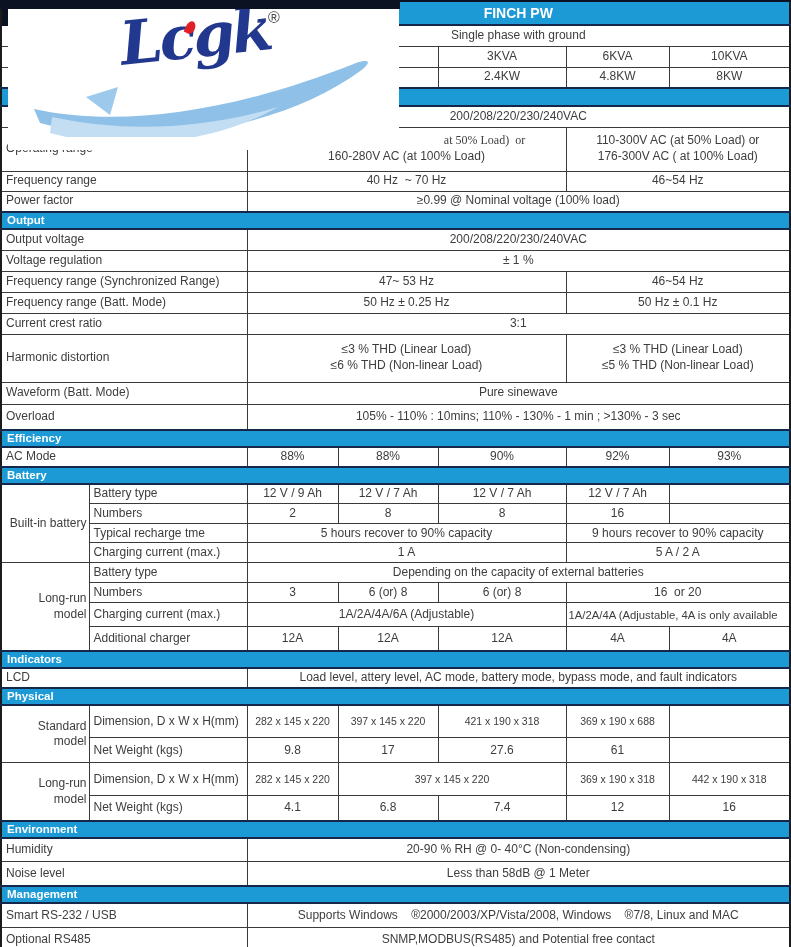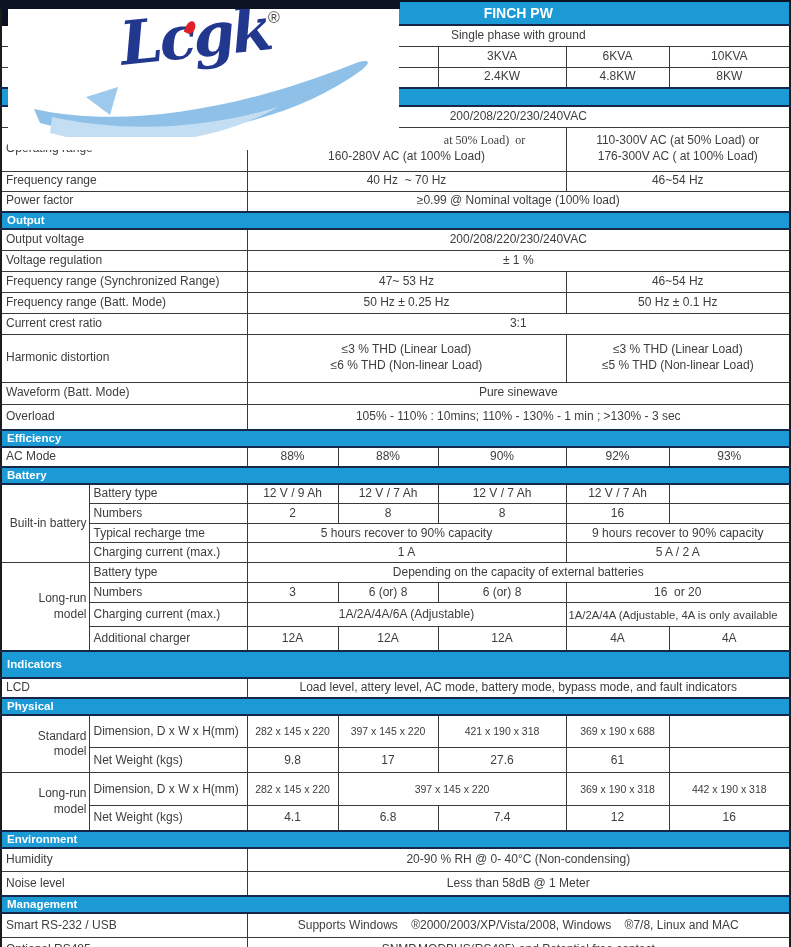--- a/index.html
+++ b/index.html
@@ -204,21 +204,21 @@
           <td colspan="2" class="clip">1A/2A/4A (Adjustable, 4A is only available</td>
         </tr>
         <tr style="height: 24px;">
           <td class="lab">Additional charger</td>
           <td>12A</td>
           <td>12A</td>
           <td>12A</td>
           <td>4A</td>
           <td>4A</td>
         </tr>
-        <tr style="height: 27px;">
+        <tr style="height: 17px;">
           <td colspan="7" class="sec">Indicators</td>
         </tr>
         <tr style="height: 20px;">
           <td colspan="2" class="lab">LCD</td>
           <td colspan="5">Load level, attery level, AC mode, battery mode, bypass mode, and fault indicators</td>
         </tr>
         <tr style="height: 16px;">
           <td colspan="7" class="sec">Physical</td>
         </tr>
         <tr style="height: 33px;">

